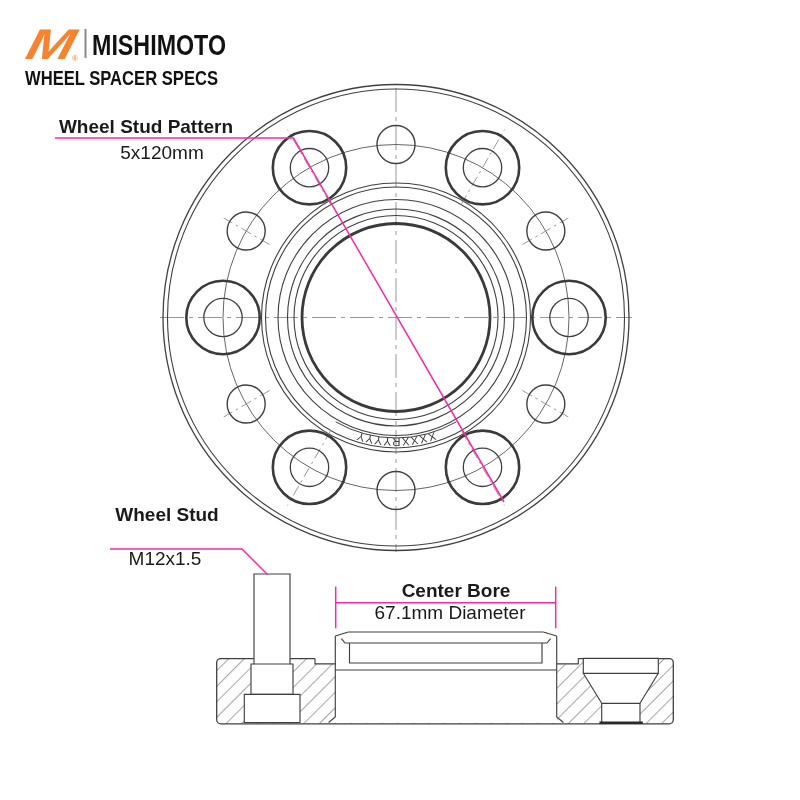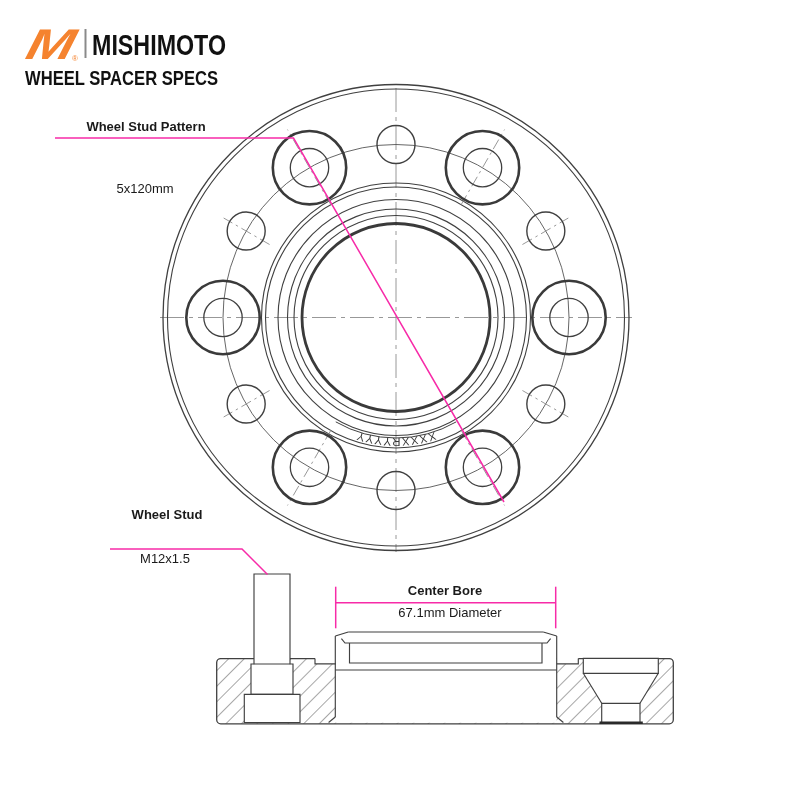--- a/index.html
+++ b/index.html
@@ -1,20 +1,20 @@
 <!DOCTYPE html>
 <html><head>
 <meta charset="utf-8">
 <style>
   html,body{margin:0;padding:0;background:#ffffff;}
   .stage{position:relative;width:800px;height:800px;background:#ffffff;overflow:hidden;
          font-family:"Liberation Sans",sans-serif;}
   svg{position:absolute;left:0;top:0;}
   .lbl{position:absolute;transform:translateX(-50%);white-space:nowrap;
-       font-size:13px;color:#1a1a1a;line-height:14px;}
+       font-size:19px;color:#1a1a1a;line-height:14px;}
   .lbl.bold{font-weight:bold;}
 </style>
 </head>
 <body>
 
 <div class="stage">
 
   <svg width="300" height="100">
     <g transform="translate(24,59)">
       <text transform="skewX(-14) scale(1.32,1)" x="0" y="0" font-family="Liberation Sans, sans-serif" font-size="43" font-weight="bold" font-style="italic" fill="#F5832F">M</text>
@@ -106,20 +106,20 @@
         <path d="M601.7,703.3 H640 V722.7 H601.7 Z" stroke-width="1.15" fill="none"></path>
         <path d="M599.5,722.8 H642.8" stroke="#2a2a2a" stroke-width="2.6" fill="none"></path>
         <path d="M110,549 H242 L267.5,574.5" stroke="#F72BA8" stroke-width="1.5" fill="none"></path>
         <path d="M335.7,602.7 H555.7" stroke="#F72BA8" stroke-width="1.5" fill="none"></path>
         <path d="M335.7,586.7 V628.3" stroke="#F72BA8" stroke-width="1.5" fill="none"></path>
         <path d="M555.7,586.7 V628.3" stroke="#F72BA8" stroke-width="1.5" fill="none"></path>
       </g>
     </svg>
 
   <div class="lbl bold" style="left:146px;top:120px;">Wheel Stud Pattern</div>
-  <div class="lbl" style="left:145px;top:146px;margin-top:36px;">5x120mm</div>
+  <div class="lbl" style="left:162px;top:146px;">5x120mm</div>
 
   <div class="lbl bold" style="left:167px;top:508px;">Wheel Stud</div>
   <div class="lbl" style="left:165px;top:552px;text-align:right;">M12x1.5</div>
 
-  <div class="lbl bold" style="left:445px;top:584px;">Center Bore</div>
+  <div class="lbl bold" style="left:456px;top:584px;">Center Bore</div>
   <div class="lbl" style="left:450px;top:606px;">67.1mm Diameter</div>
 </div>
 
 </body></html>

